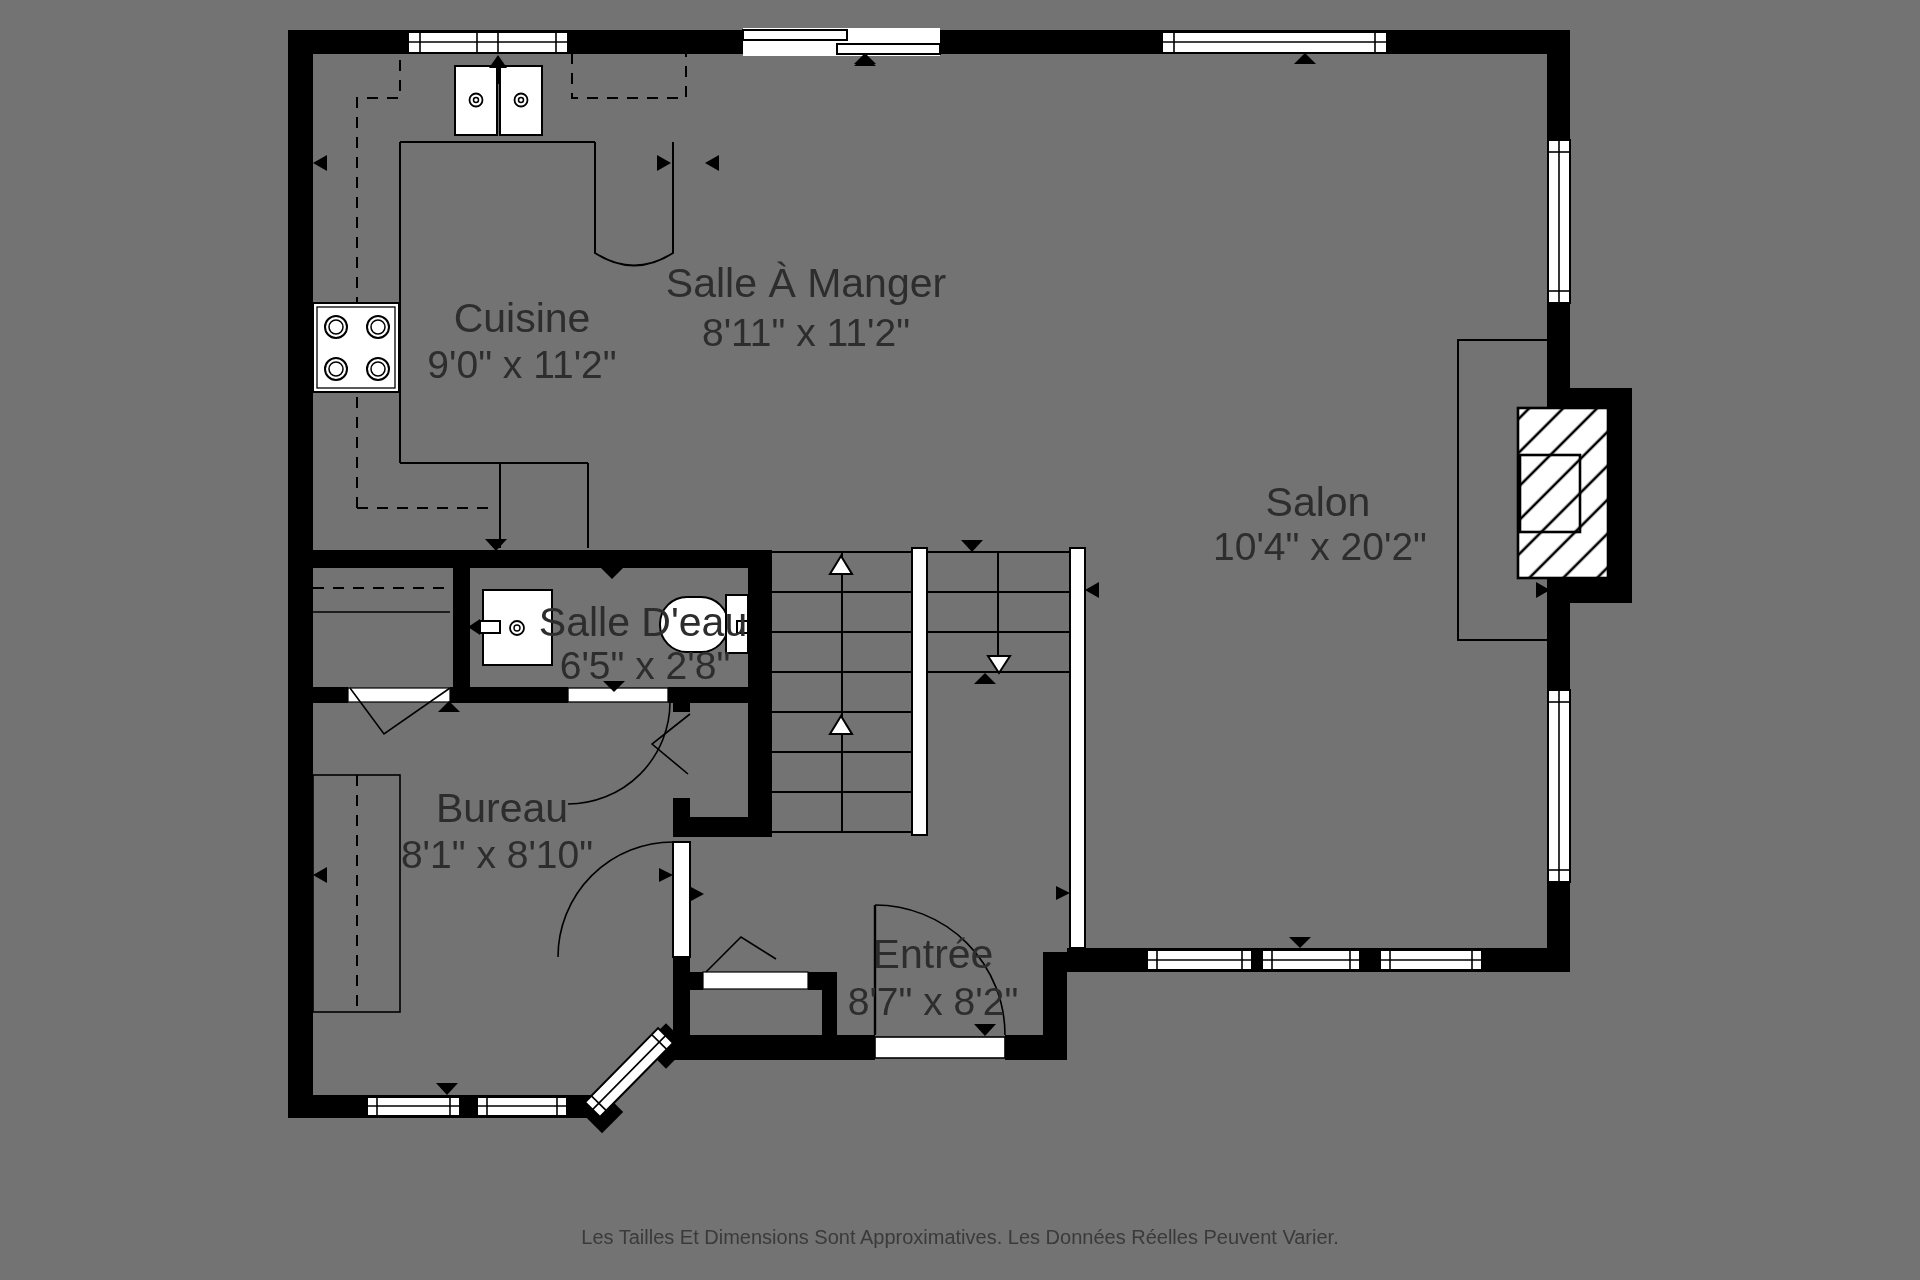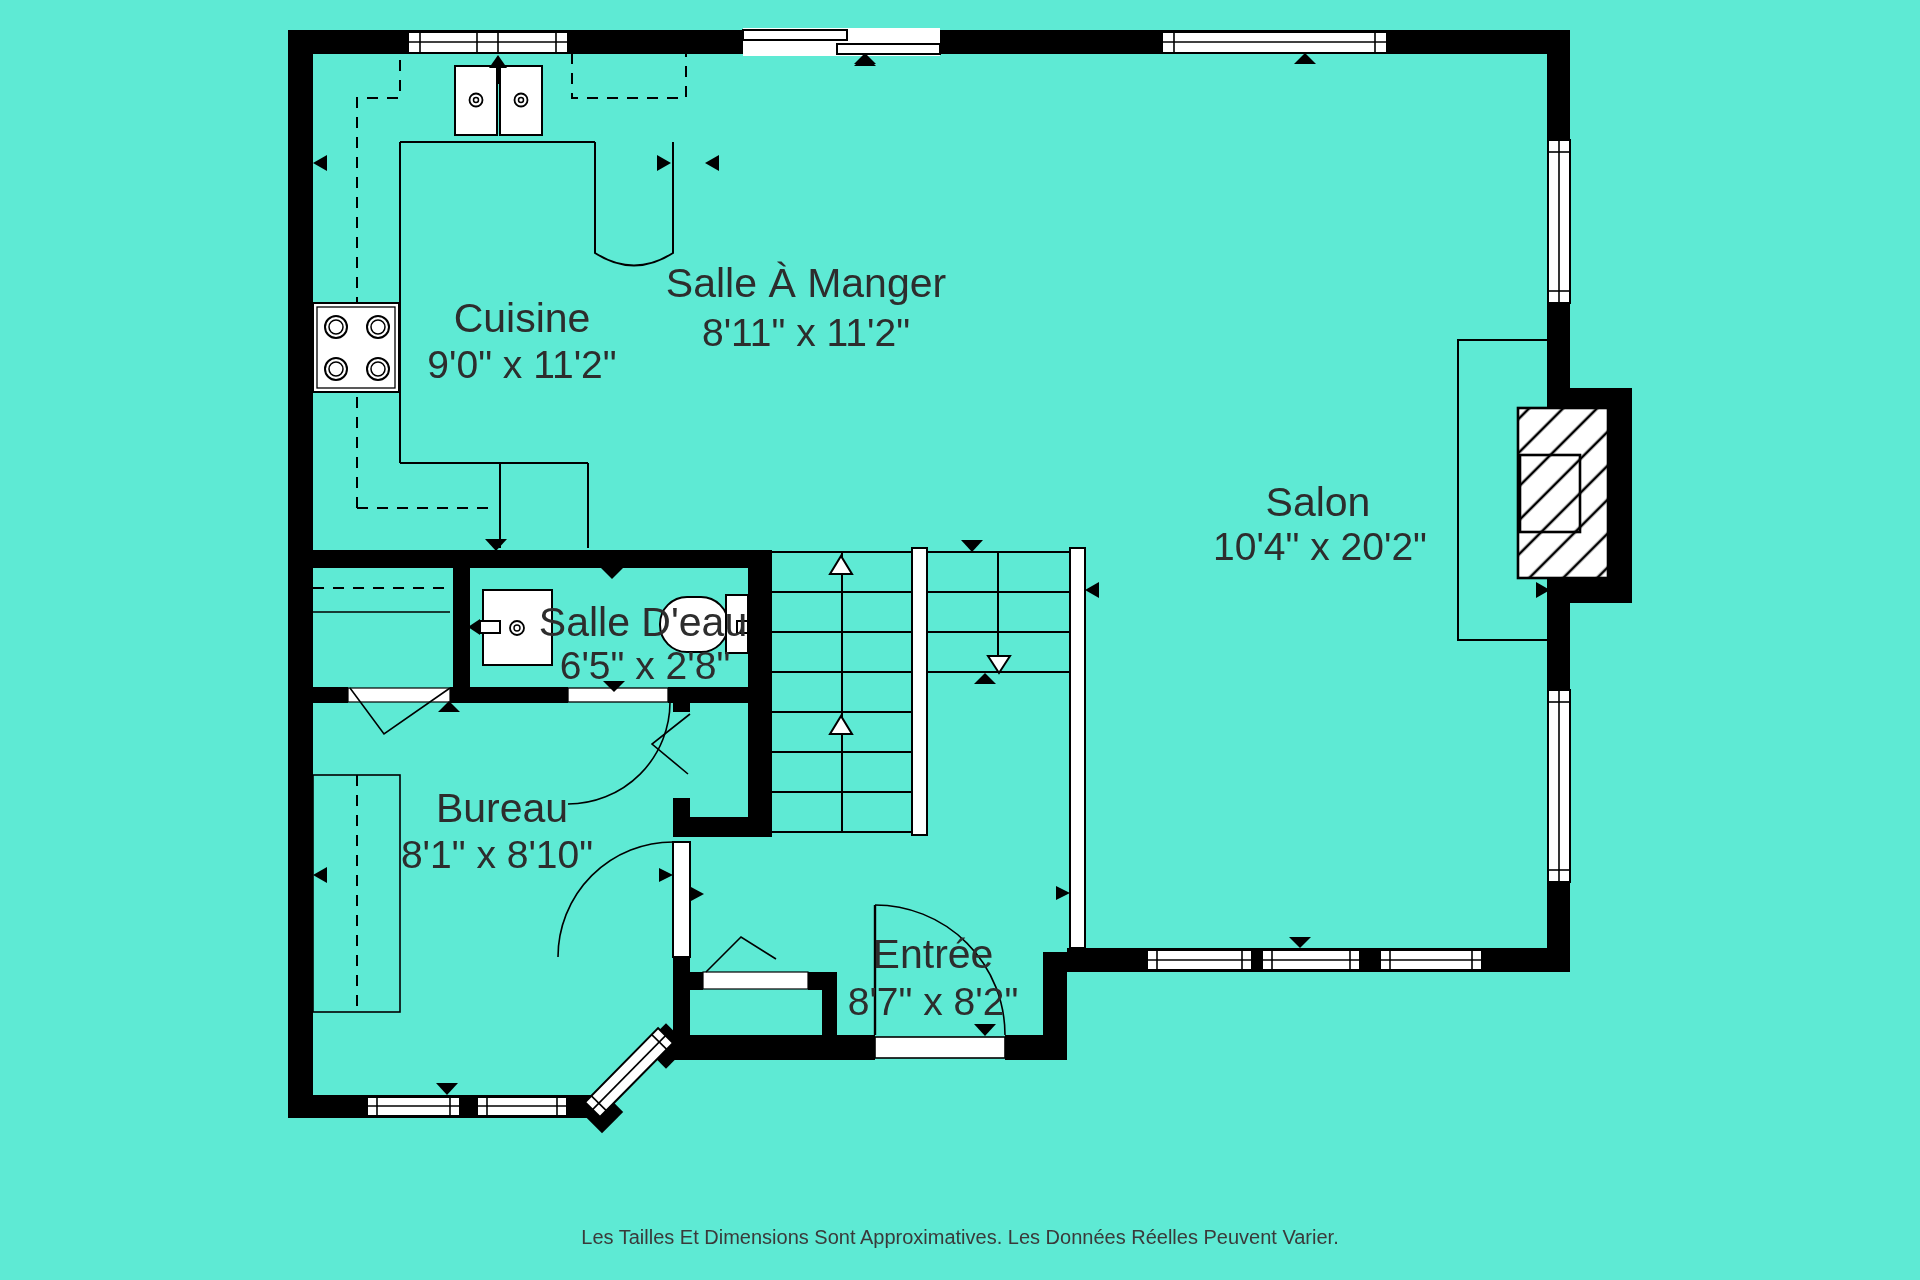--- a/index.html
+++ b/index.html
@@ -1,17 +1,17 @@
 <!DOCTYPE html>
 <html><head>
 <meta charset="utf-8">
 <style>
   html,body{margin:0;padding:0;background:#ffffff;}
   body{font-family:"Liberation Sans", "DejaVu Sans", sans-serif;}
-  .plan-wrap{width:1920px;height:1280px;background:#5eead4;position:relative;}
+  .plan-wrap{width:1920px;height:1280px;background:#737373;position:relative;}
   svg{display:block;}
   text{font-family:"Liberation Sans","DejaVu Sans",sans-serif;fill:#2d2d2d;}
   .room-name{font-size:41px;}
   .room-dim{font-size:39px;}
   .footer-note{font-size:20px;fill:#3a3a3a;}
   .wall{fill:#000;}
   .thin{stroke:#000;stroke-width:2;fill:none;}
   .thin15{stroke:#000;stroke-width:1.6;fill:none;}
   .dash{stroke:#000;stroke-width:2;fill:none;stroke-dasharray:11 9;}
   .winbox{fill:#fff;stroke:#000;stroke-width:2;}

